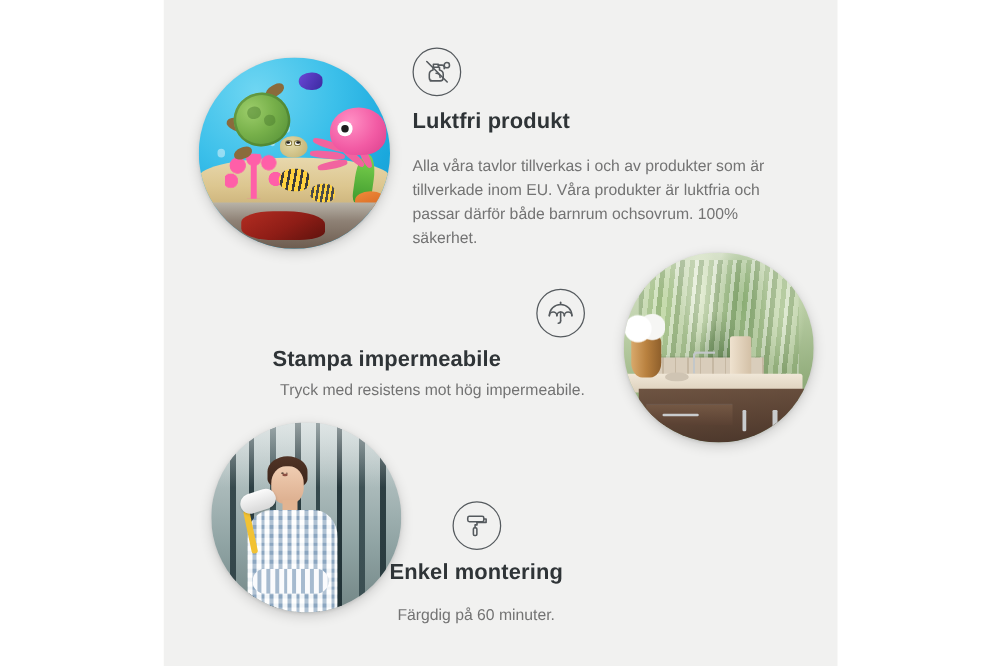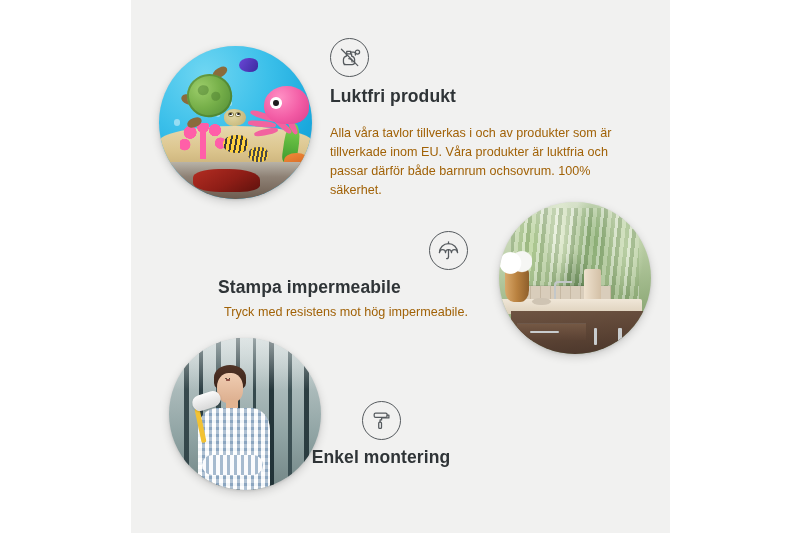--- a/index.html
+++ b/index.html
@@ -294,21 +294,21 @@
     width:39px; height:39px; border-radius:50%;
     border:1.4px solid #555a5e;
     display:flex; align-items:center; justify-content:center;
   }
   .icon-circle svg { display:block; }
   .f-title{
     font-size:17.5px; font-weight:bold; color:#2f3437;
     letter-spacing:.1px; line-height:1.25;
   }
   .f-desc{
-    font-size:12.6px; color:#a16207; line-height:1.52;
+    font-size:12.6px; color:#737373; line-height:1.52;
   }
 
   
   #feature-odorless { left:330px; top:38px; width:300px; }
   #feature-odorless .icon-circle{ margin-bottom:9px; }
   #feature-odorless .f-title{ margin-bottom:16px; }
   #feature-odorless .f-desc{ width:284px; }
 
   
   #feature-waterproof { left:218px; top:231px; width:256px; text-align:center; }
@@ -442,15 +442,16 @@
       <div class="icon-circle">
         <svg width="25" height="25" viewBox="0 0 26 26" fill="none" stroke="#555a5e" stroke-width="1.3" stroke-linecap="round" stroke-linejoin="round">
           <rect x="5.4" y="5.2" width="13.4" height="4.6" rx="1.4"></rect>
           <path d="M18.8 7.5h1.9v2.8h-7.6"></path>
           <path d="M13.1 10.3v2.1h-1.6v2.4"></path>
           <rect x="10.1" y="14.8" width="2.9" height="6.4" rx="1"></rect>
         </svg>
       </div>
     </div>
     <div class="f-title">Enkel montering</div>
+    <div class="f-desc">Färgdig på 60 minuter.</div>
   </div>
 
 </div>
 
 </body></html>

